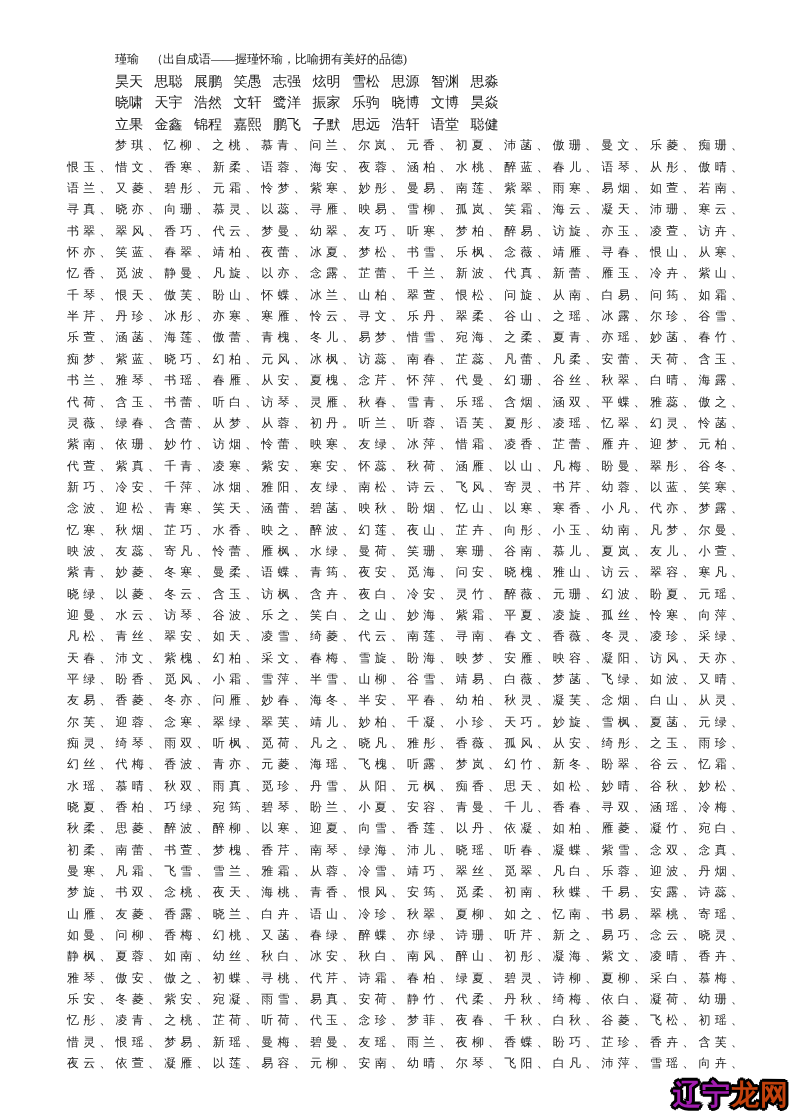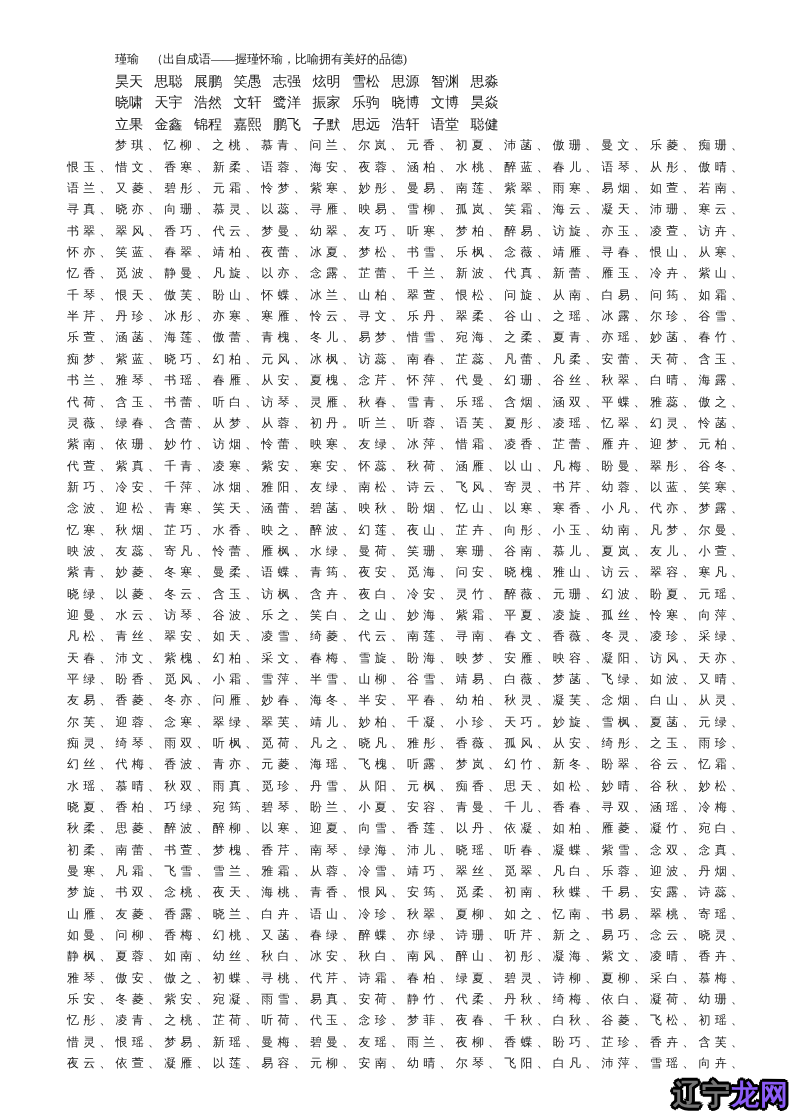--- a/index.html
+++ b/index.html
@@ -49,22 +49,22 @@
   }
   .wm-outline {
     text-shadow:
       -2px -2px 0 #000, 2px -2px 0 #000,
       -2px  2px 0 #000, 2px  2px 0 #000,
       -2px  0   0 #000, 2px  0   0 #000,
        0   -2px 0 #000, 0    2px 0 #000,
        0    3px 0 #000, 3px  0   0 #000,
       -3px  0   0 #000, 0   -3px 0 #000;
   }
-  .wm-red   { color:#737373;margin-left:16px; }
-  .wm-white { color:#8b5cf6; }
+  .wm-red   { color:#a21caf;margin-left:16px; }
+  .wm-white { color:#c2410c; }
 </style>
 </head>
 <body>
 
 <div class="page">
   <div class="head-line">瑾瑜　（出自成语——握瑾怀瑜，比喻拥有美好的品德)</div>
 
   <div>
       <div class="male-row">昊天 思聪 展鹏 笑愚 志强 炫明 雪松 思源 智渊 思淼</div>
       <div class="male-row">晓啸 天宇 浩然 文轩 鹭洋 振家 乐驹 晓博 文博 昊焱</div>

